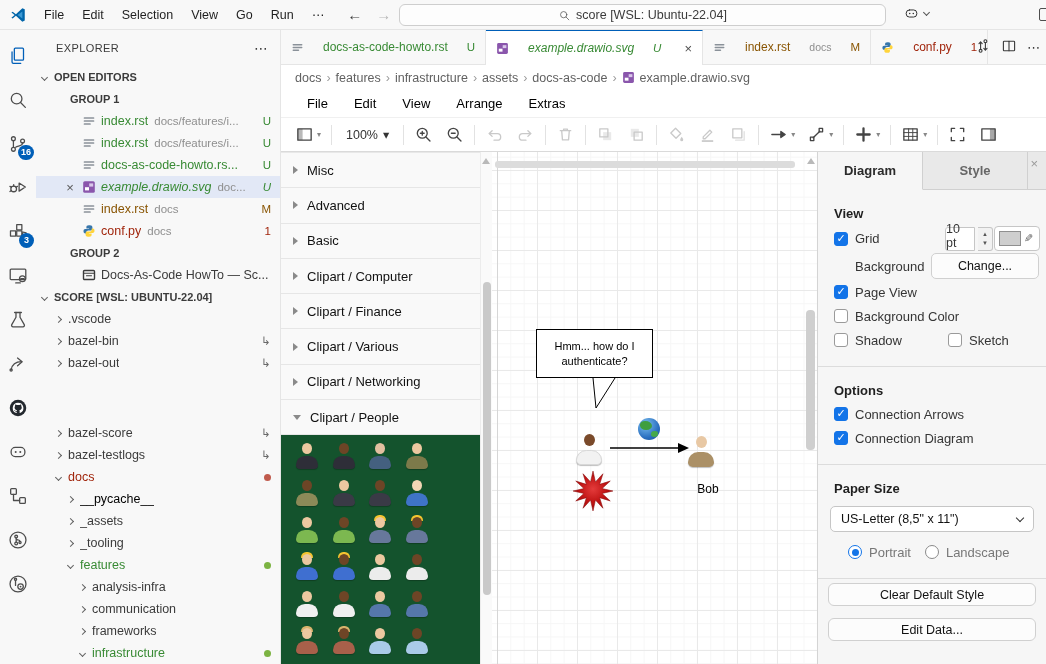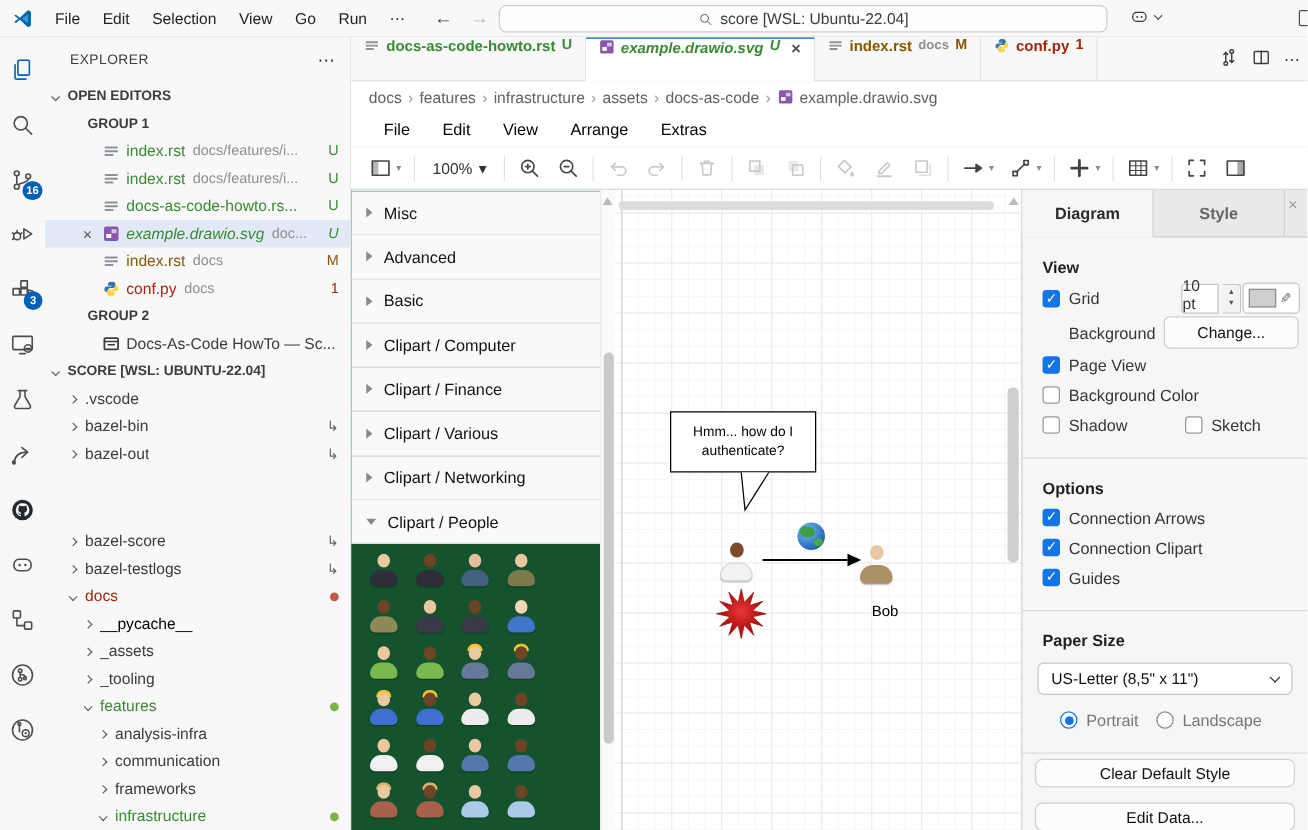--- a/index.html
+++ b/index.html
@@ -42,21 +42,21 @@
   .row .right { position:absolute; right:9px; font-size:11.5px; }
   .row.selected { background:var(--sel,#e2e8f6); }
   .row .closex { position:absolute; left:27px; width:14px; text-align:center; color:#5a5a5a; font-size:13px; }
   .dot { width:7px; height:7px; border-radius:50%; display:inline-block; }
   .symlink { color:#6a6a6a; font-size:12px; }
   .italic { font-style:italic; }
 
   
   .editor { position:absolute; left:281px; top:30px; width:765px; height:634px; background:#fff; }
   .tabbar { height:35px; background:#f8f8f8; border-bottom:1px solid #e5e5e5; display:flex; position:relative; }
-  .tab { display:flex; gap:5px; padding:0 10px; border-right:1px solid #e5e5e5; font-size:12px; position:relative; background:#f8f8f8;font-weight:bold; }
+  .tab { display:flex; align-items:center; gap:19px; padding:0 10px; border-right:1px solid #e5e5e5; font-size:12px; position:relative; background:#f8f8f8; }
   .tab .fic { width:13px; height:13px; }
   .tab.active { background:#fff; border-top:1.5px solid var(--accent,#005fb8); margin-bottom:-1px; z-index:2; }
   .tab .tclose { margin-left:4px; color:#4f4f4f; font-size:13px; }
   .tab .tdetail { color:#8f8f8f; font-size:10.5px; }
   .tab-actions { position:absolute; right:6px; top:0; height:35px; display:flex; align-items:center; gap:10px; color:#3b3b3b; }
   .tab-actions .ic { width:16px; height:16px; }
   .breadcrumb { height:25px; background:#fff; display:flex; align-items:center; padding-left:14px; gap:5px; font-size:12.5px; color:#616161; }
   .breadcrumb .fic { width:13px; height:13px; }
   .bc-sep { color:#9a9a9a; }
 
@@ -962,25 +962,21 @@
 
         <div class="fmt-divider"></div>
         <div class="fmt-title">Options</div>
 
         <div class="fmt-row">
           <span class="cb on"></span>
           <span>Connection Arrows</span>
         </div>
         <div class="fmt-row">
           <span class="cb on"></span>
-          <span>Connection Clipart</span>
-        </div>
-        <div class="fmt-row">
-          <span class="cb on"></span>
-          <span>Guides</span>
+          <span>Connection Diagram</span>
         </div>
 
         <div class="fmt-divider"></div>
         <div class="fmt-title">Paper Size</div>
 
         <div class="fmt-select">
           <span>US-Letter (8,5" x 11")</span>
           <span class="chev"></span>
         </div>
 

